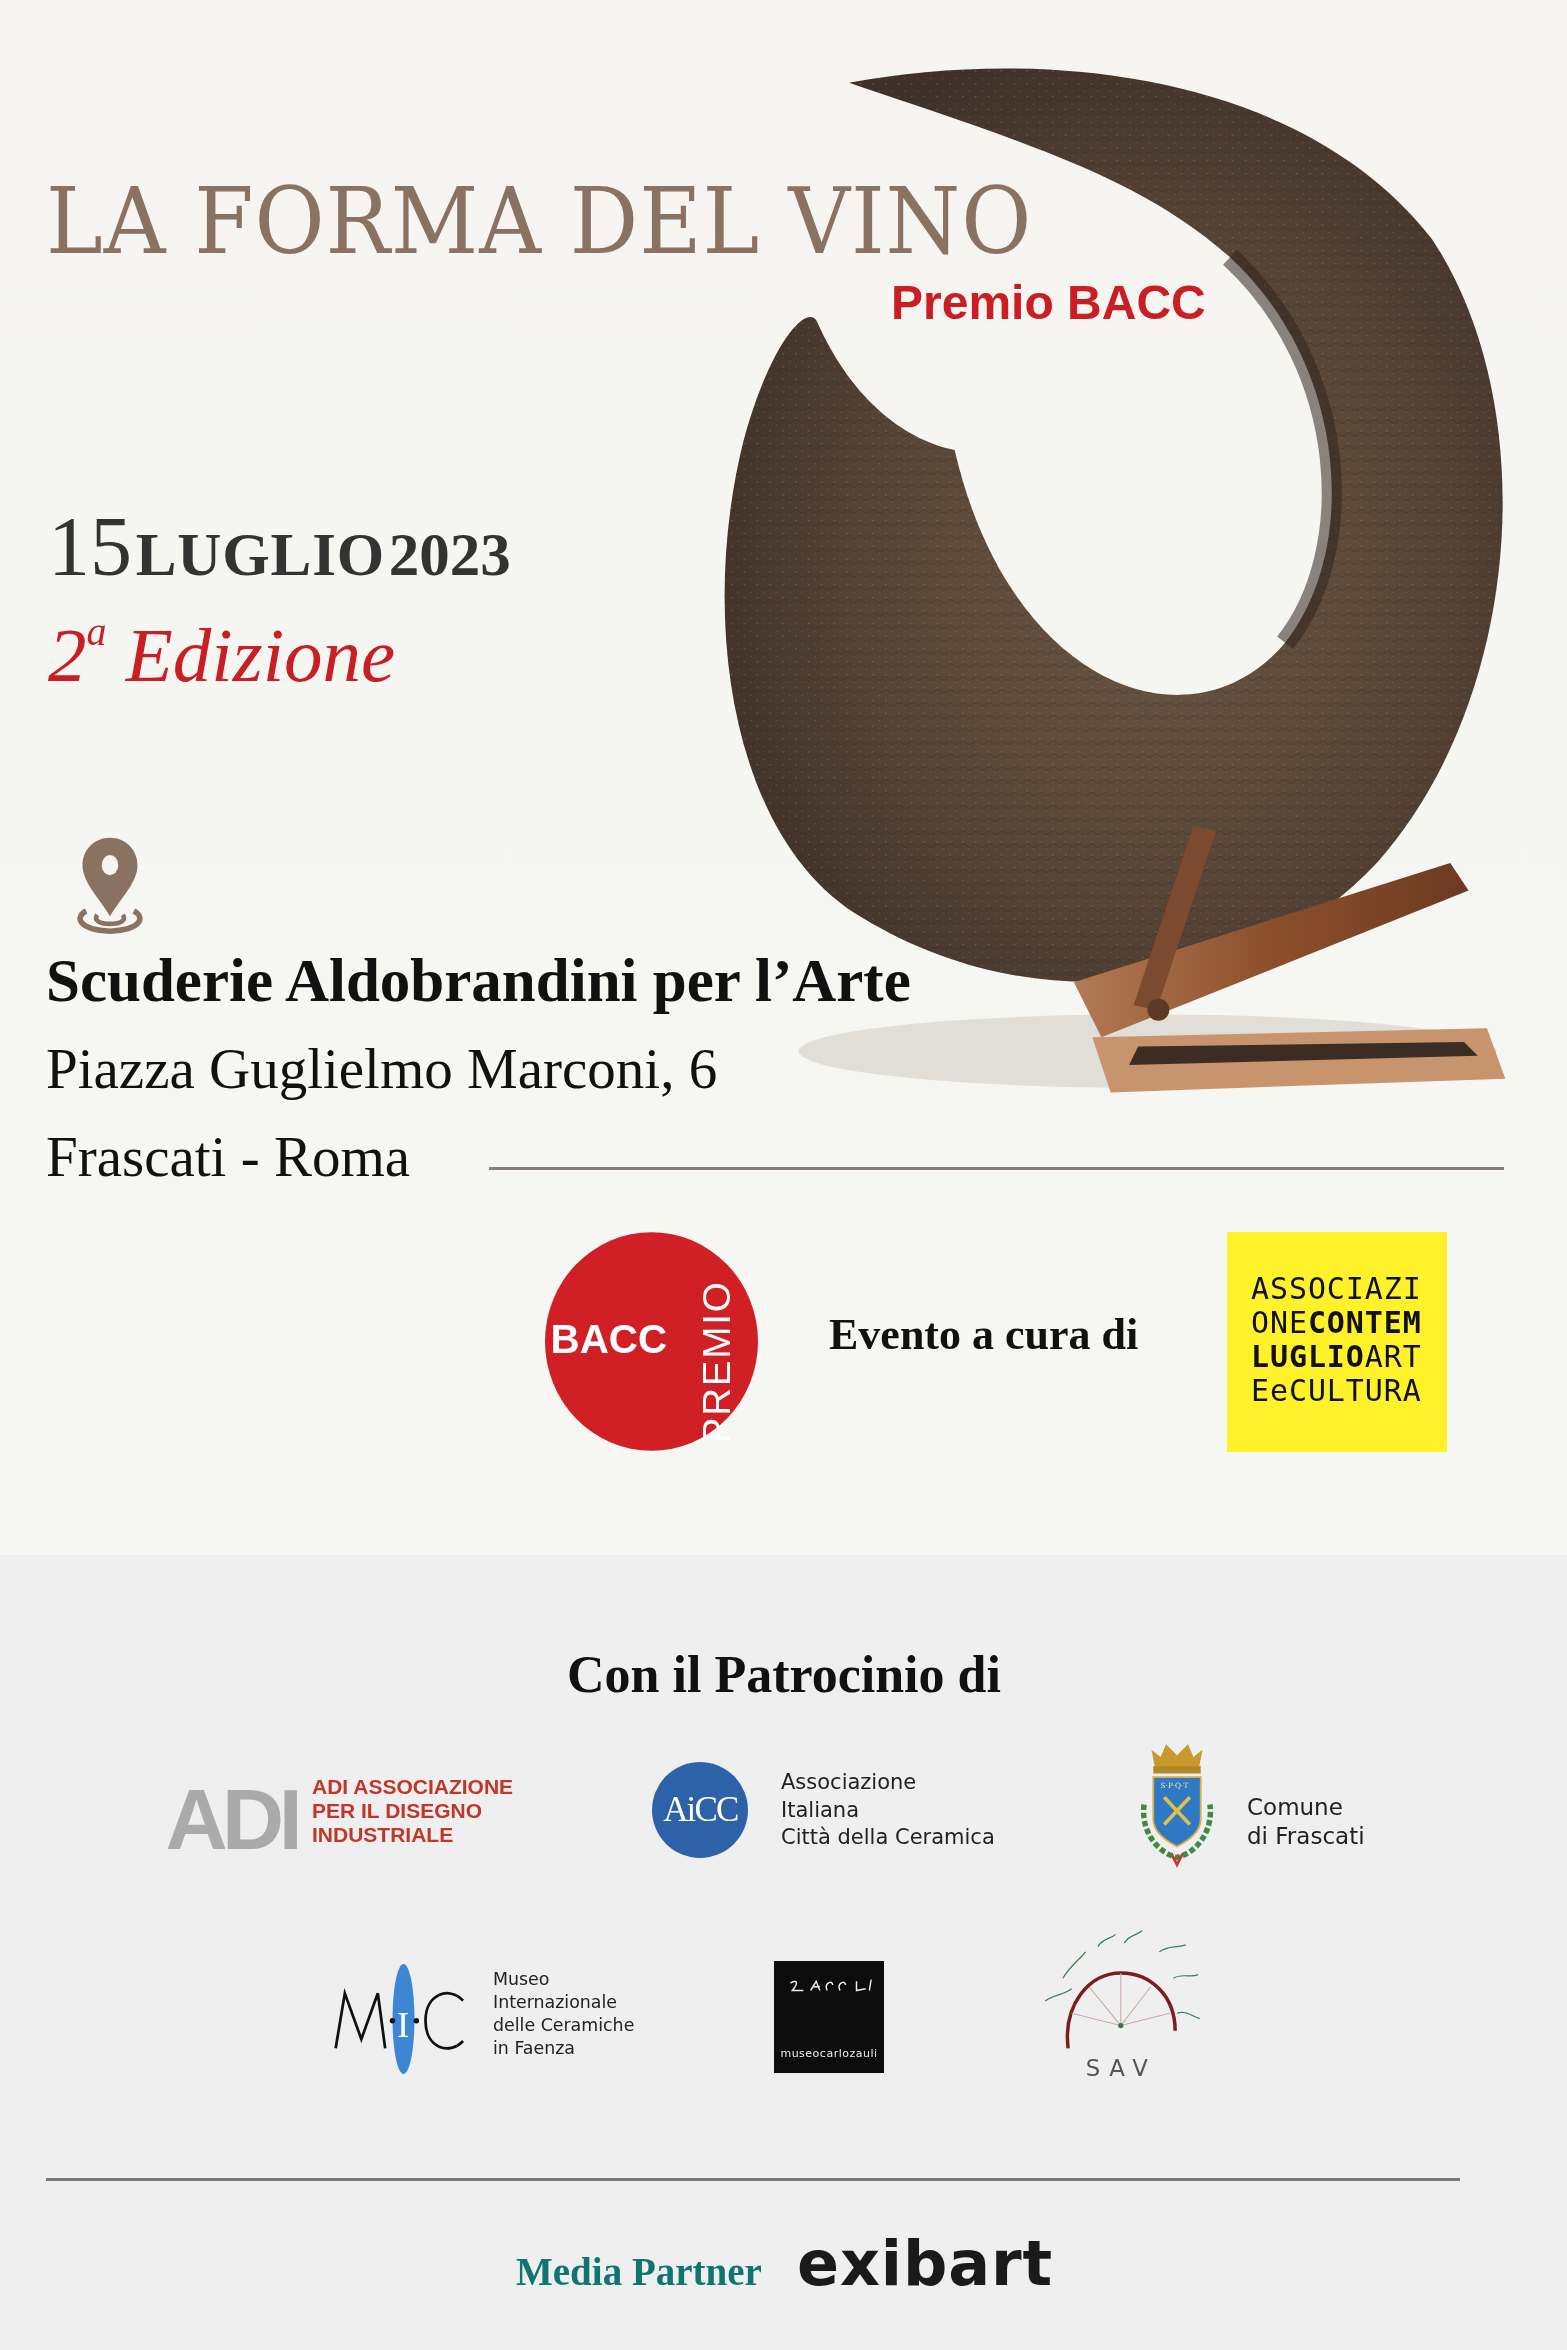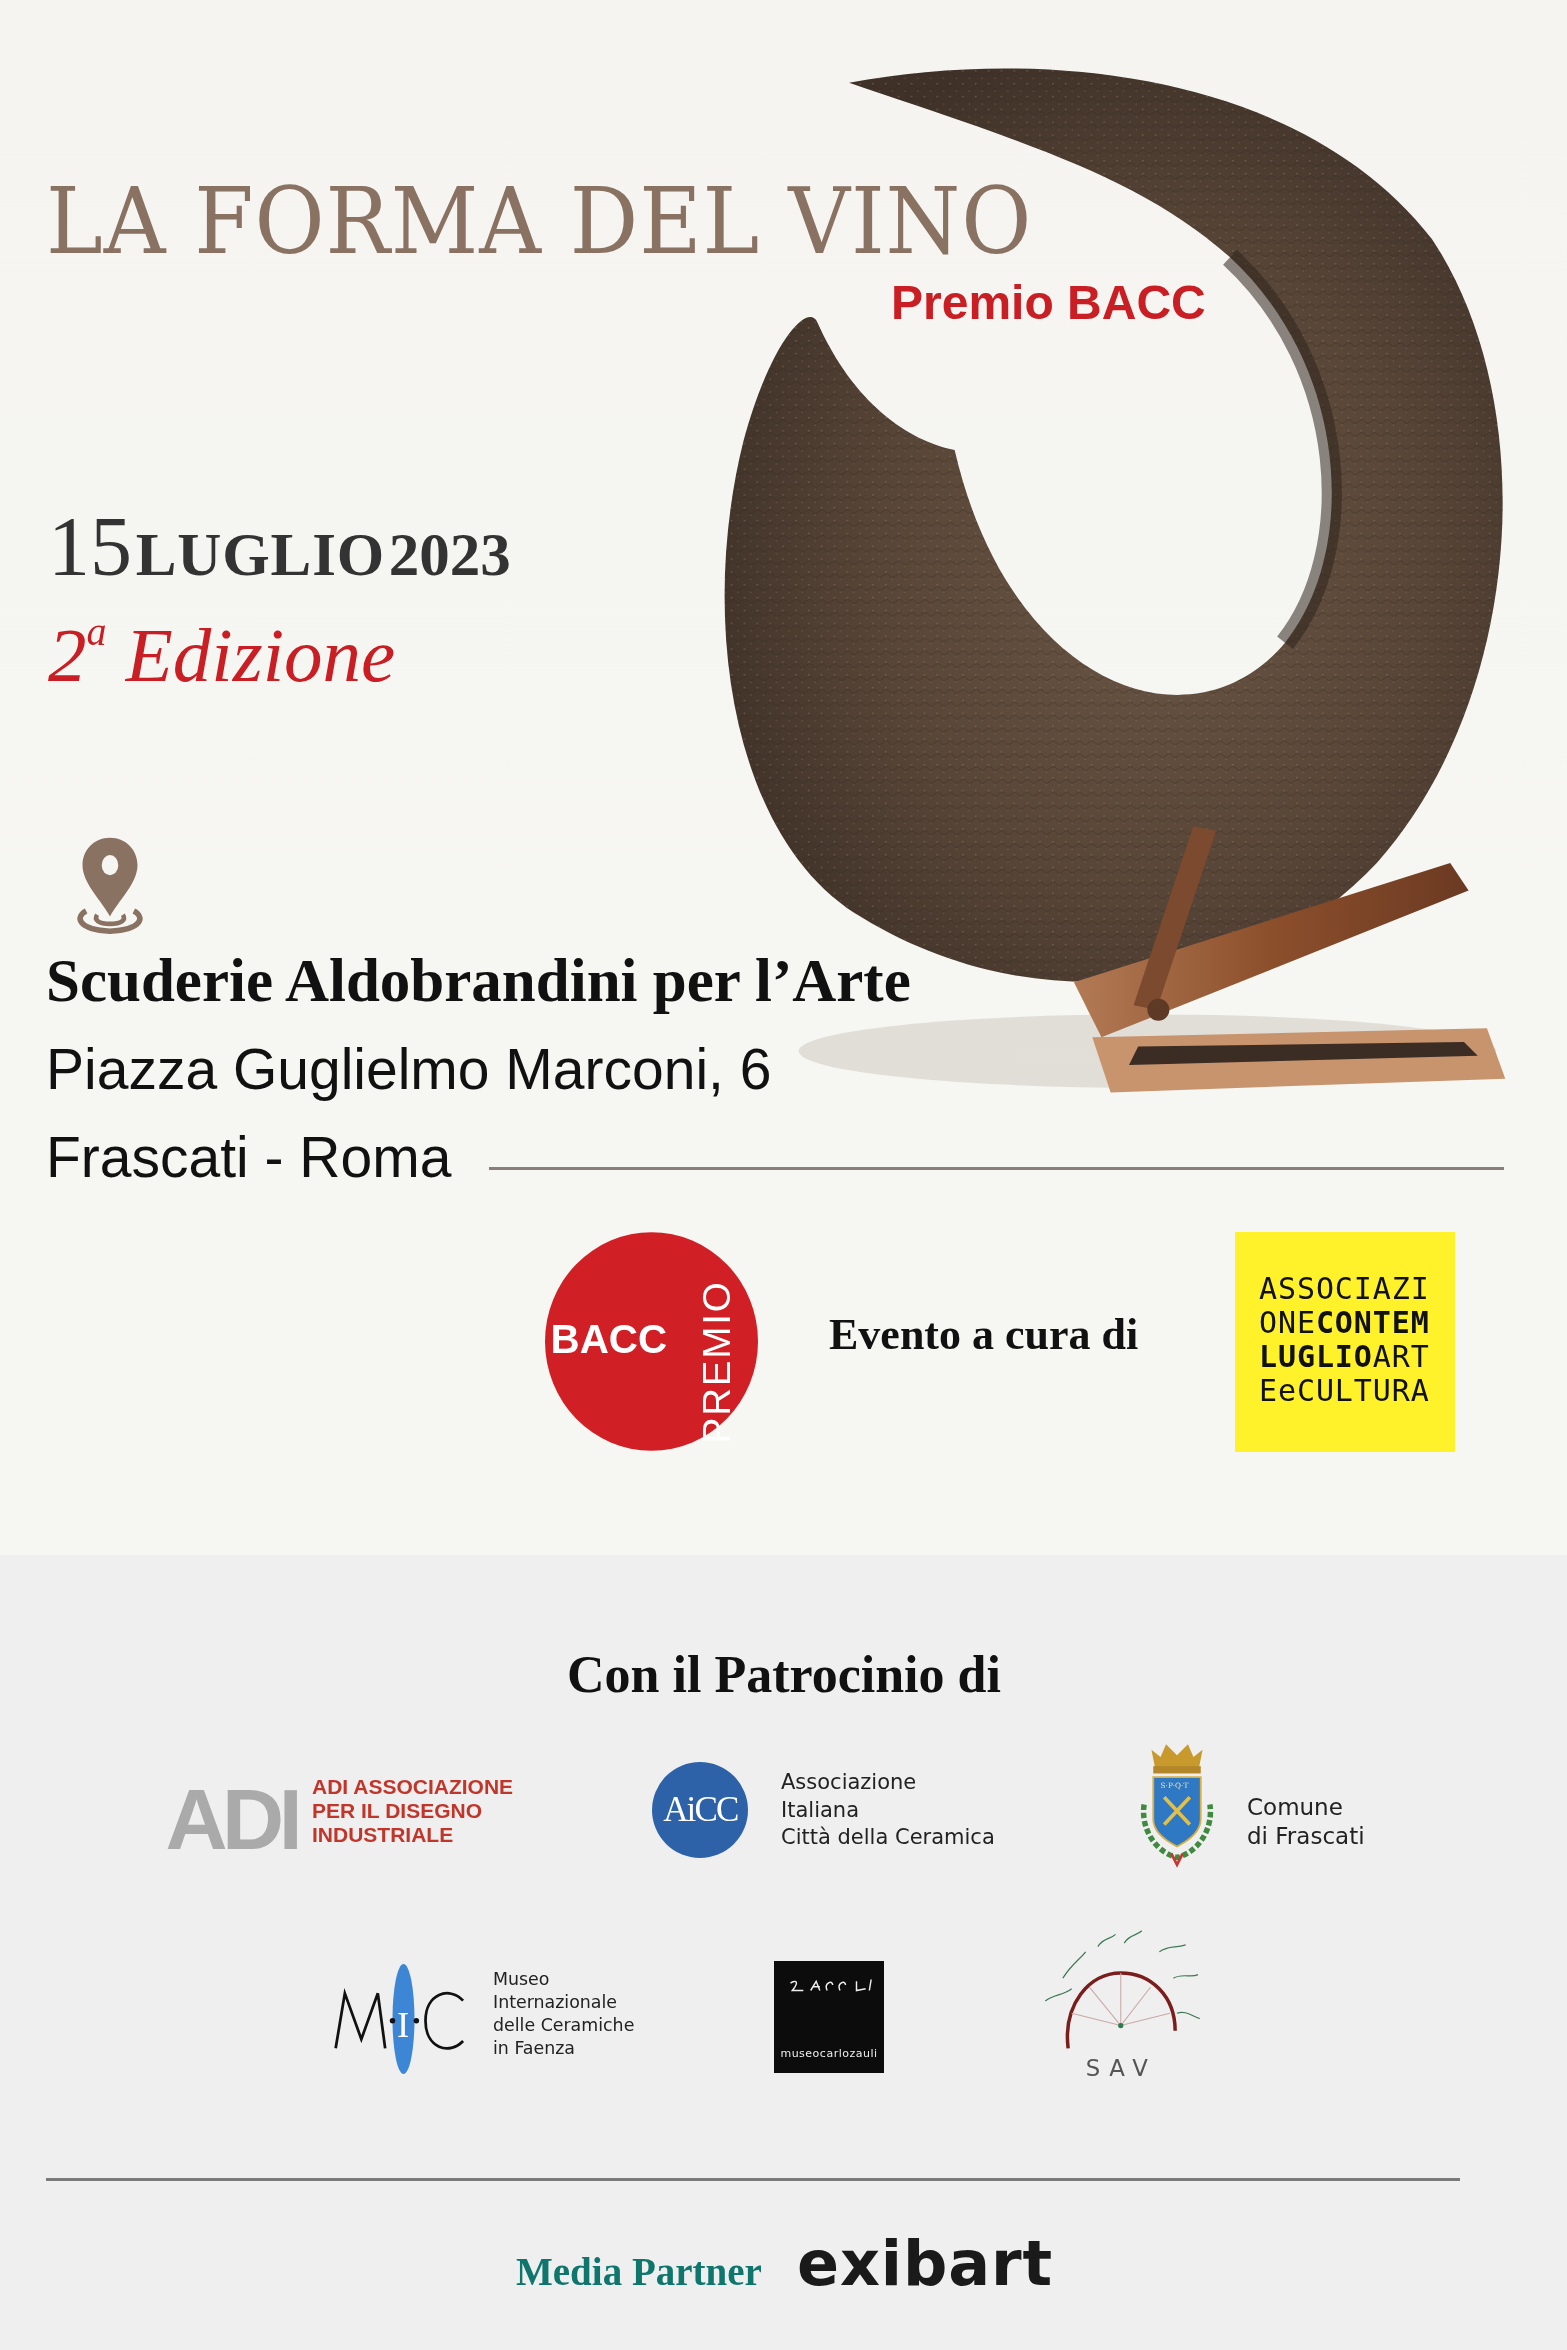--- a/index.html
+++ b/index.html
@@ -16,26 +16,26 @@
   .date { position:absolute; left:48px; color:#333; white-space:nowrap; line-height:1; }
   .date .num { font-family:"Liberation Serif", serif; font-size:84px; }
   .date .month { font-family:"Liberation Serif", serif; font-size:61px; font-weight:bold; letter-spacing:0.9px; }
   .date .year { font-family:"Liberation Serif", serif; font-size:61px; font-weight:bold; }
   .edition { position:absolute; left:48px; top:617px; font-family:"Liberation Serif", serif; font-style:italic; font-size:77px; color:#c81e24; white-space:nowrap; line-height:1; }
   .edition sup { font-size:40px; vertical-align:top; position:relative; top:-5.5px; }
 
   .pin { position:absolute; left:66px; top:832px; width:88px; height:103px; }
 
   .venue { position:absolute; left:46px; top:946px; font-family:"Liberation Serif", serif; font-weight:bold; font-size:61px; color:#111; white-space:nowrap; }
-  .addr { position:absolute; left:46px; font-family:Liberation Sans, sans-serif; font-size:57px; color:#111; white-space:nowrap; }
+  .addr { position:absolute; left:46px; font-family:Liberation Serif, serif; font-size:57px; color:#111; white-space:nowrap; }
   .rule { position:absolute; left:489px; top:1167px; width:1015px; height:2.8px; background:#8a7f78; }
 
   .bacc-logo { position:absolute; left:545px; top:1232px; width:213px; height:219px; }
   .curated { position:absolute; left:829px; top:1309px; font-family:"Liberation Serif", serif; font-weight:bold; font-size:44px; color:#111; white-space:nowrap; }
-  .acac { position:absolute; left:1227px; top:1232px; width:220px; height:220px; background:#fff22b;margin-left:8px; }
+  .acac { position:absolute; left:1227px; top:1232px; width:220px; height:220px; background:#fff22b; }
   .acac .lines { position:absolute; left:24px; top:40px; font-family:"DejaVu Sans Mono", monospace; font-size:30px; line-height:34px; color:#111; letter-spacing:0.9px; }
   .acac b { font-weight:bold; }
 
   .patrons-title { position:absolute; left:0; width:1568px; top:90px; text-align:center; font-family:"Liberation Serif", serif; font-weight:bold; font-size:52px; color:#111; }
 
   .logo { position:absolute; }
   .adi-big { position:absolute; left:27.5px; top:40px; font-family:"Liberation Sans", sans-serif; font-weight:bold; font-size:86px; color:#aaaaab; letter-spacing:-5.5px; line-height:1; }
   .adi-text { position:absolute; left:174px; top:39px; font-family:"Liberation Sans", sans-serif; font-weight:bold; font-size:21px; line-height:24px; color:#c1362a; white-space:nowrap; }
   .aicc-circle { position:absolute; left:18.4px; top:26px; width:96px; height:96px; border-radius:50%; background:#2e62a8; color:#fff; font-family:"Liberation Serif", serif; font-size:35px; text-align:center; line-height:96px; letter-spacing:-1.8px; }
   .aicc-text { position:absolute; left:147px; top:33px; font-family:"DejaVu Sans", sans-serif; font-size:21px; line-height:27.5px; color:#222; white-space:nowrap; }

